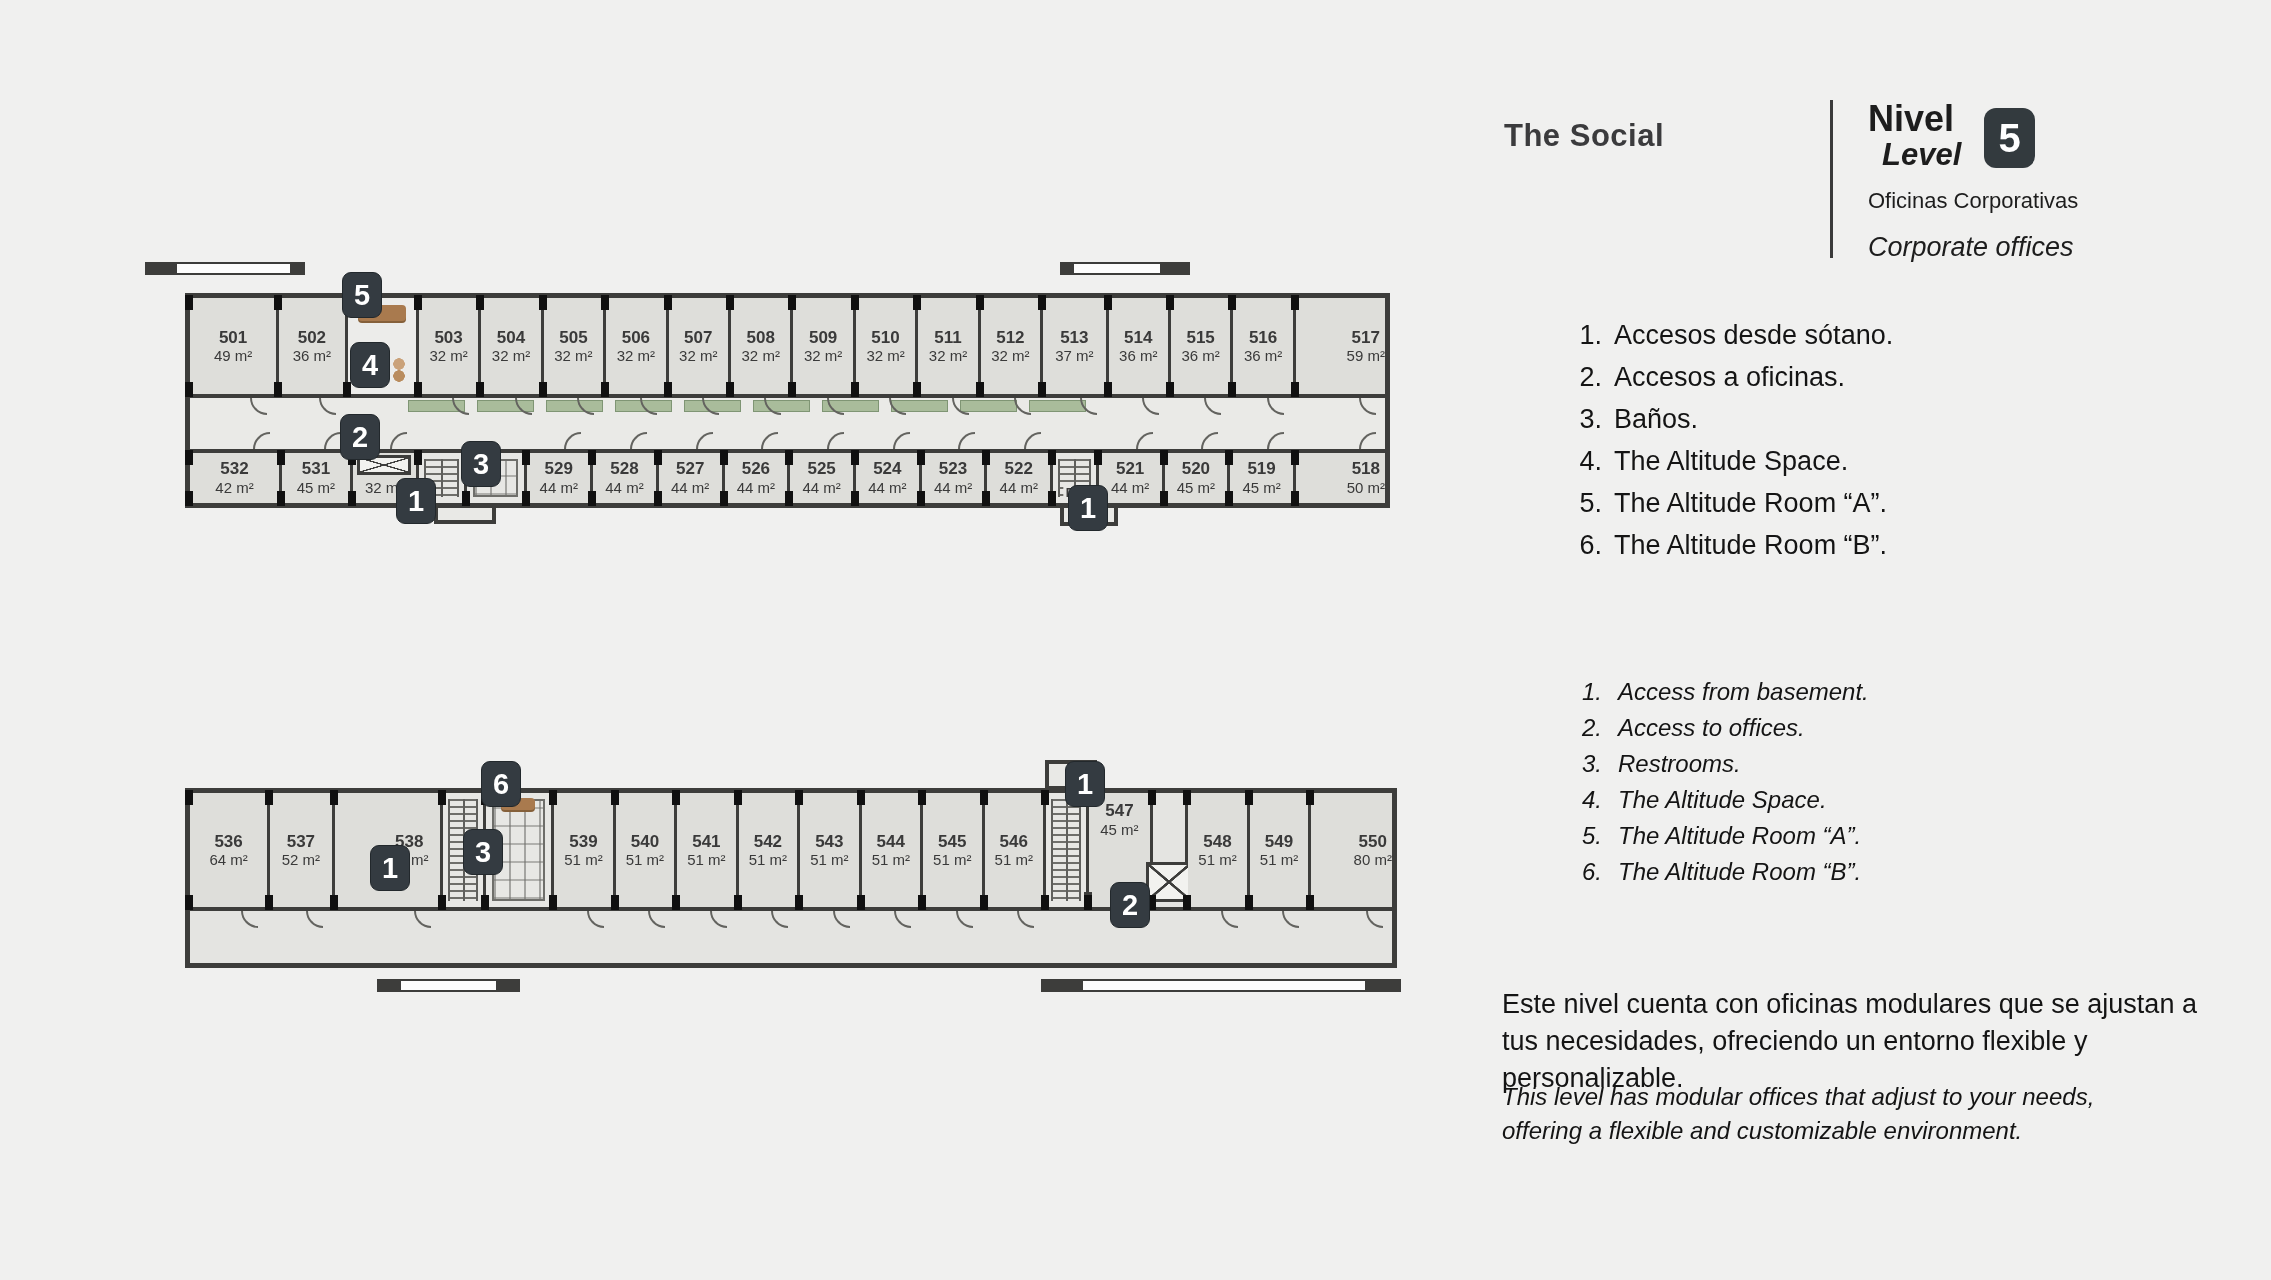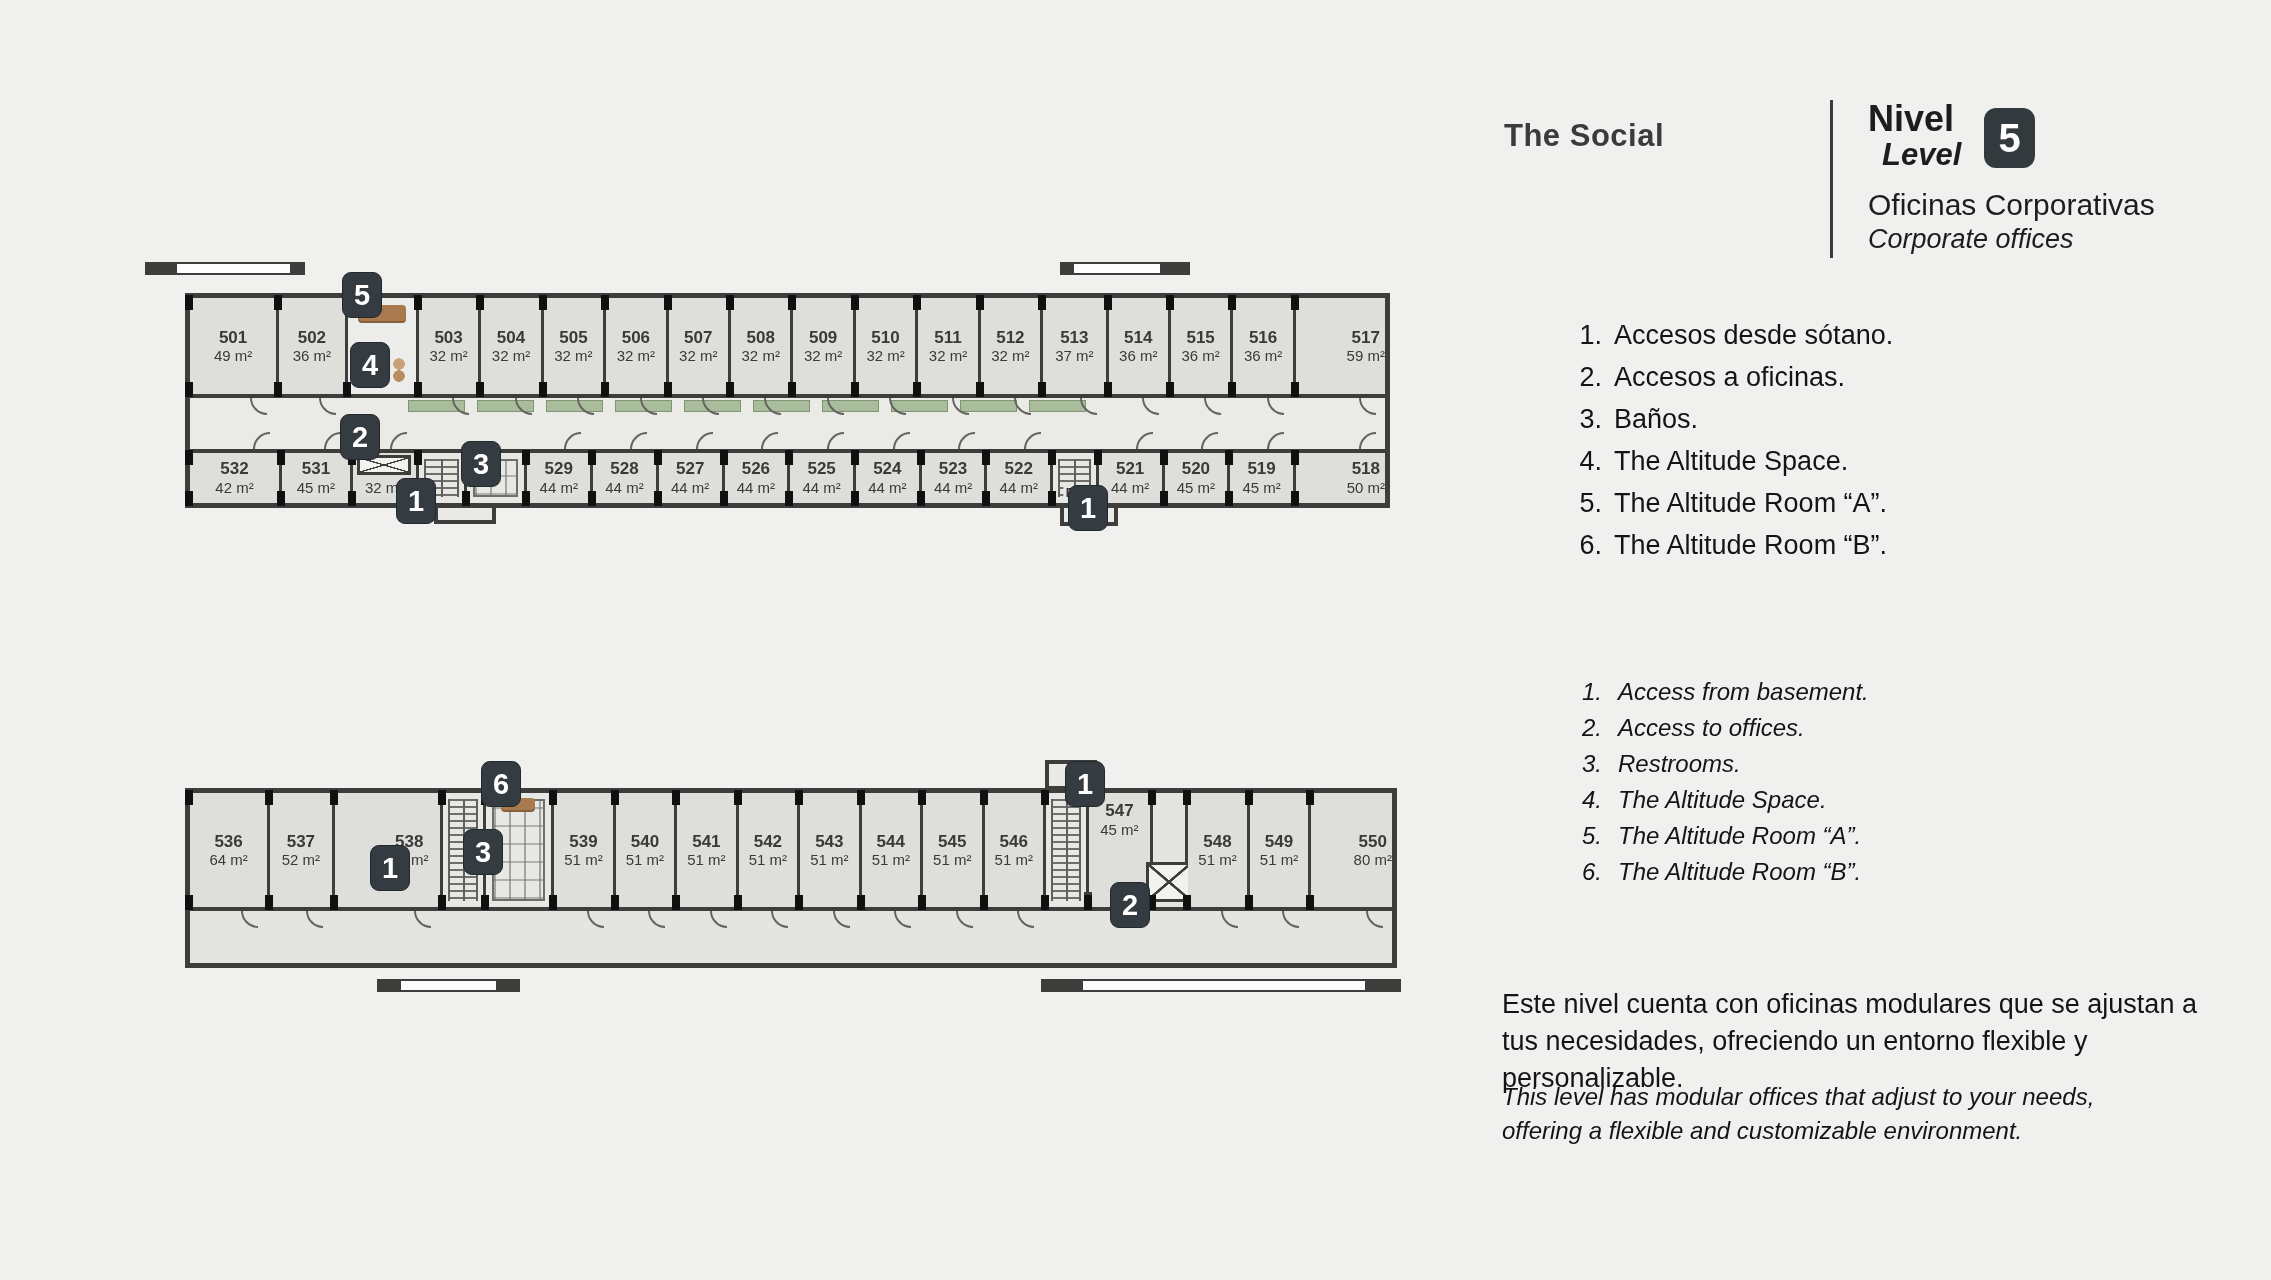--- a/index.html
+++ b/index.html
@@ -99,22 +99,22 @@
   .brand-name { font-size:76px; font-weight:bold; letter-spacing:-2px; margin-top:-10px; line-height:1.0; }
   .vdivider { position:absolute; left:1830px; top:100px; width:3px; height:158px; background:#3a3a3a; }
 
   .levelblock { position:absolute; left:1868px; top:100px; }
   .level-row { position:relative; }
   .nivel { font-size:36px; font-weight:bold; color:#1d1d1d; line-height:1.05; }
   .levelword { font-size:31px; font-weight:bold; font-style:italic; color:#1d1d1d; margin-left:14px; line-height:1.1; }
   .level-badge { position:absolute; left:116px; top:8px; width:51px; height:60px; background:#333a3e;
       border-radius:12px; color:#fff; font-weight:bold; font-size:40px;
       display:flex; align-items:center; justify-content:center; }
-  .sub-es { font-size:30px; color:#1d1d1d; margin-top:16px; }
-  .sub-en { font-size:27px; font-style:italic; color:#1d1d1d; margin-top:2px; }
+  .sub-es { font-size:22px; color:#1d1d1d; margin-top:16px; }
+  .sub-en { font-size:27px; font-style:italic; color:#1d1d1d; margin-top:18px; }
 
   .legend-es { position:absolute; left:1568px; top:320px; font-size:27px; color:#141414; }
   .legend-es .lrow { display:flex; height:42px; align-items:baseline; }
   .legend-es .lnum { width:34px; text-align:right; margin-right:12px; }
   .legend-en { position:absolute; left:1572px; top:678px; font-size:24px; font-style:italic; color:#141414; }
   .legend-en .lrow { display:flex; height:36px; align-items:baseline; }
   .legend-en .lnum { width:30px; text-align:right; margin-right:16px; }
 
   .desc-es { position:absolute; left:1502px; top:986px; width:714px; font-size:27px; line-height:37px; color:#141414; }
   .desc-en { position:absolute; left:1502px; top:1080px; width:600px; font-size:24px; line-height:34px; font-style:italic; color:#141414; }

